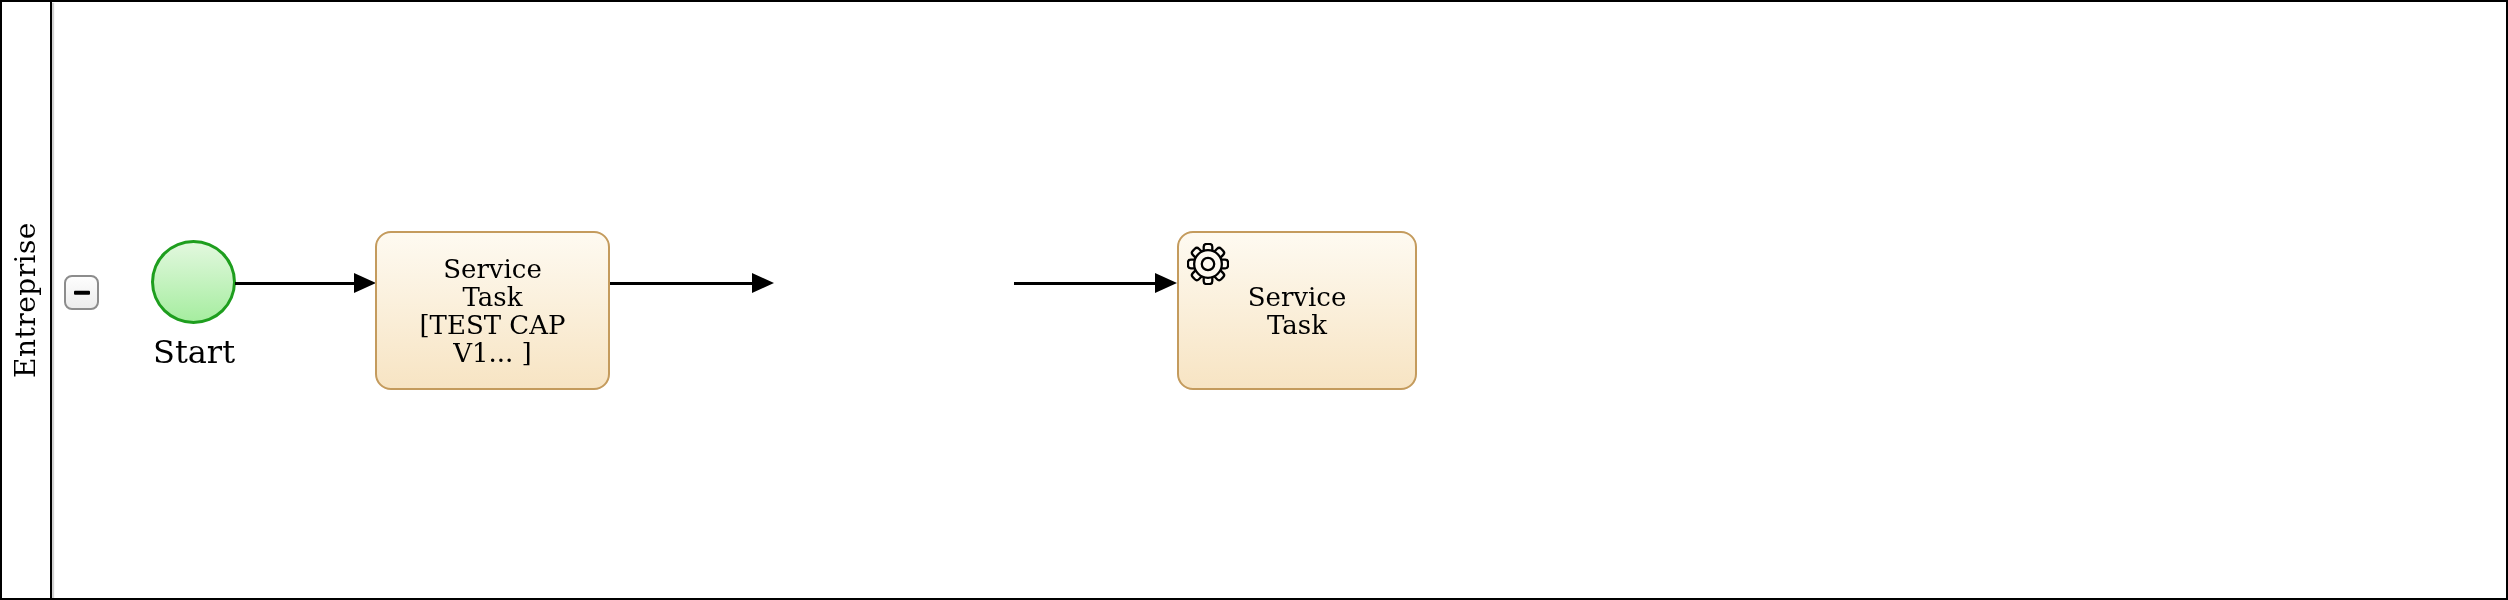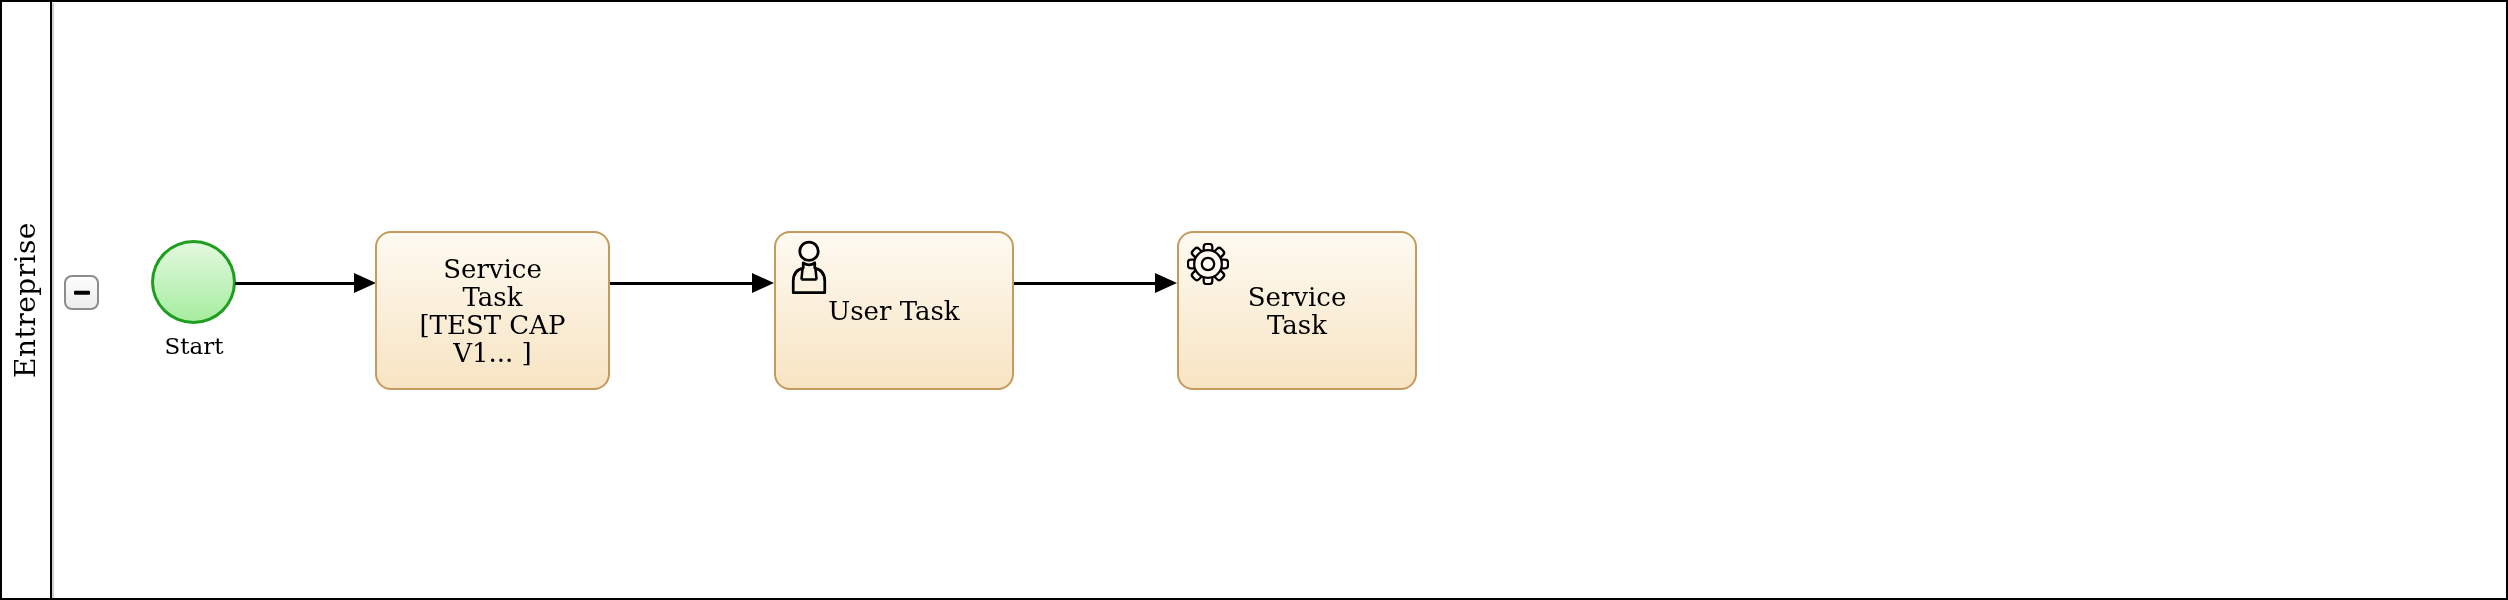--- a/index.html
+++ b/index.html
@@ -32,21 +32,21 @@
     position:absolute;left:50%;top:50%;transform:translate(-50%,-50%);
     width:16px;height:4.5px;background:#000;border-radius:1px;display:block;
   }
   .start-event{
     position:absolute;left:149px;top:238px;width:85px;height:84px;
     border:3px solid var(--start-border);border-radius:50%;box-sizing:border-box;
     background:linear-gradient(var(--start-fill-top),var(--start-fill-bottom));
   }
   .start-label{
     position:absolute;left:132px;top:331px;width:120px;
-    text-align:center;font-size:23px;
+    text-align:center;font-size:32px;
   }
   .task{
     position:absolute;top:201px;height:159px;box-sizing:border-box;
     border:2px solid var(--task-border);border-radius:16px;
     background:linear-gradient(var(--task-fill-top),var(--task-fill-bottom));
     display:flex;align-items:center;justify-content:center;margin-top:28px;
   }
   .task1{left:373px;width:235px;}
   .task2{left:772px;width:240px;}
   .task3{left:1175px;width:240px;}
@@ -108,30 +108,20 @@
 
     <div class="task task1">
       <div class="task-text">
         <span>Service</span>
         <span>Task</span>
         <span>[TEST CAP</span>
         <span>V1... ]</span>
       </div>
     </div>
 
-    <div class="task task2">
-      <svg class="task-icon user-icon" viewBox="0 0 40 53">
-        <path d="M5 51 V40 Q5 29.5 14.5 27.5 L14.5 22.5 A9.5 9.5 0 0 0 25.5 22.5 L25.5 27.5 Q35 29.5 35 40 V51 Z" fill="none" stroke="#000" stroke-width="2.6" stroke-linejoin="round"></path>
-        <circle cx="20" cy="11.5" r="8.8" class="icon-fill" stroke="#000" stroke-width="2.6"></circle>
-        <path d="M13.8 28.5 L12.8 38.5 M26.2 28.5 L27.2 38.5 M12.8 38.5 H27.2" fill="none" stroke="#000" stroke-width="2.4"></path>
-      </svg>
-      <div class="task-text">
-        <span>User Task</span>
-      </div>
-    </div>
 
     <div class="task task3">
       <svg class="task-icon gear-icon" viewBox="0 0 44 44">
         <g transform="translate(22,22)">
           <g>
             <rect x="-4.5" y="-21" width="9" height="10" rx="3" class="icon-fill" stroke="#000" stroke-width="2.4"></rect>
             <rect x="-4.5" y="-21" width="9" height="10" rx="3" class="icon-fill" stroke="#000" stroke-width="2.4" transform="rotate(45)"></rect>
             <rect x="-4.5" y="-21" width="9" height="10" rx="3" class="icon-fill" stroke="#000" stroke-width="2.4" transform="rotate(90)"></rect>
             <rect x="-4.5" y="-21" width="9" height="10" rx="3" class="icon-fill" stroke="#000" stroke-width="2.4" transform="rotate(135)"></rect>
             <rect x="-4.5" y="-21" width="9" height="10" rx="3" class="icon-fill" stroke="#000" stroke-width="2.4" transform="rotate(180)"></rect>

